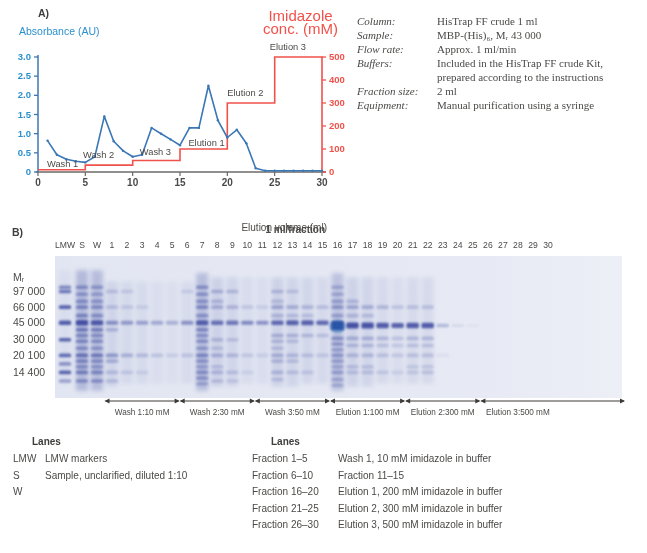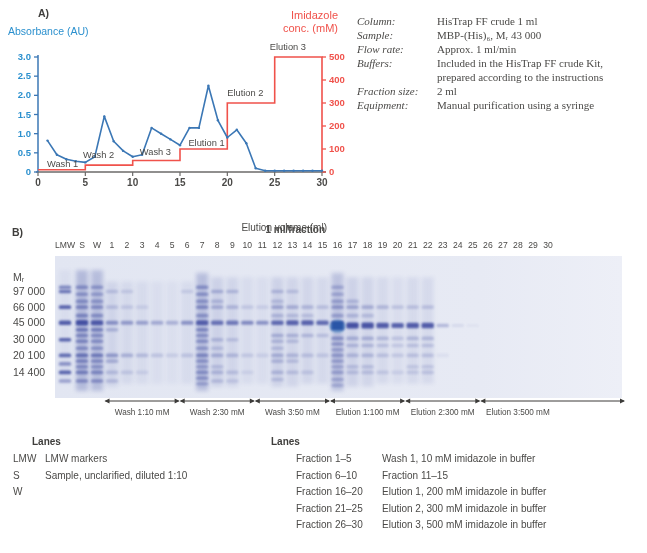--- a/index.html
+++ b/index.html
@@ -1,38 +1,38 @@
 <!DOCTYPE html>
 <html><head>
 <meta charset="utf-8">
 <style>
   html,body{margin:0;padding:0;background:#fff;}
   .page{position:relative;width:647px;height:553px;background:#fff;overflow:hidden;
         font-family:"Liberation Sans",sans-serif;color:#4b4a48;}
   .panel-label{position:absolute;font-size:10.5px;font-weight:600;color:#3f3e3c;}
   #panelA-label{left:38px;top:7px;}
   #panelB-label{left:12px;top:226px;}
-  .abs-title{position:absolute;left:8px;top:25px;font-size:10.5px;color:#2B90CE;text-align:right;}
-  .imid-title{position:absolute;right:309px;top:9px;font-size:11px;color:#F0524B;
-              text-align:right;line-height:13px;}
+  .abs-title{position:absolute;left:19px;top:25px;font-size:10.5px;color:#2B90CE;text-align:right;}
+  .imid-title{position:absolute;right:309px;top:9px;font-size:15px;color:#F0524B;
+              text-align:center;line-height:13px;}
   .x-title{position:absolute;right:320px;top:194px;font-size:10px;margin-top:28px;}
   .x-subtitle{position:absolute;right:322px;top:224px;font-size:10px;font-weight:bold;}
   #chart-svg{position:absolute;left:0;top:35px;width:347px;height:165px;}
   #gel-svg{position:absolute;left:0;top:228px;width:647px;height:200px;}
   svg text{font-family:"Liberation Sans",sans-serif;}
   #info-table{position:absolute;left:357px;top:14px;width:286px;display:grid;
               grid-template-columns:80px 1fr;font-size:11px;line-height:14px;font-family:Liberation Serif, serif;}
   .i-label{font-style:italic;}
   .legend{position:absolute;font-size:10px;line-height:16.5px;}
   #legend-left{left:13px;top:433px;}
   #legend-right{left:252px;top:433px;}
   .lg-head{font-weight:bold;line-height:18px;color:#3f3e3c;padding-left:19px;}
   .lg-grid{display:grid;}
   .g1{grid-template-columns:32px auto;}
-  .g2{grid-template-columns:86px auto;margin-left:44px;}
+  .g2{grid-template-columns:86px auto;}
 </style>
 </head>
 <body>
 
 <div class="page">
   <div id="panelA-label" class="panel-label">A)</div>
   <div class="abs-title">Absorbance (AU)</div>
   <div class="imid-title">
     <div>Imidazole</div>
     <div>conc. (mM)</div>

